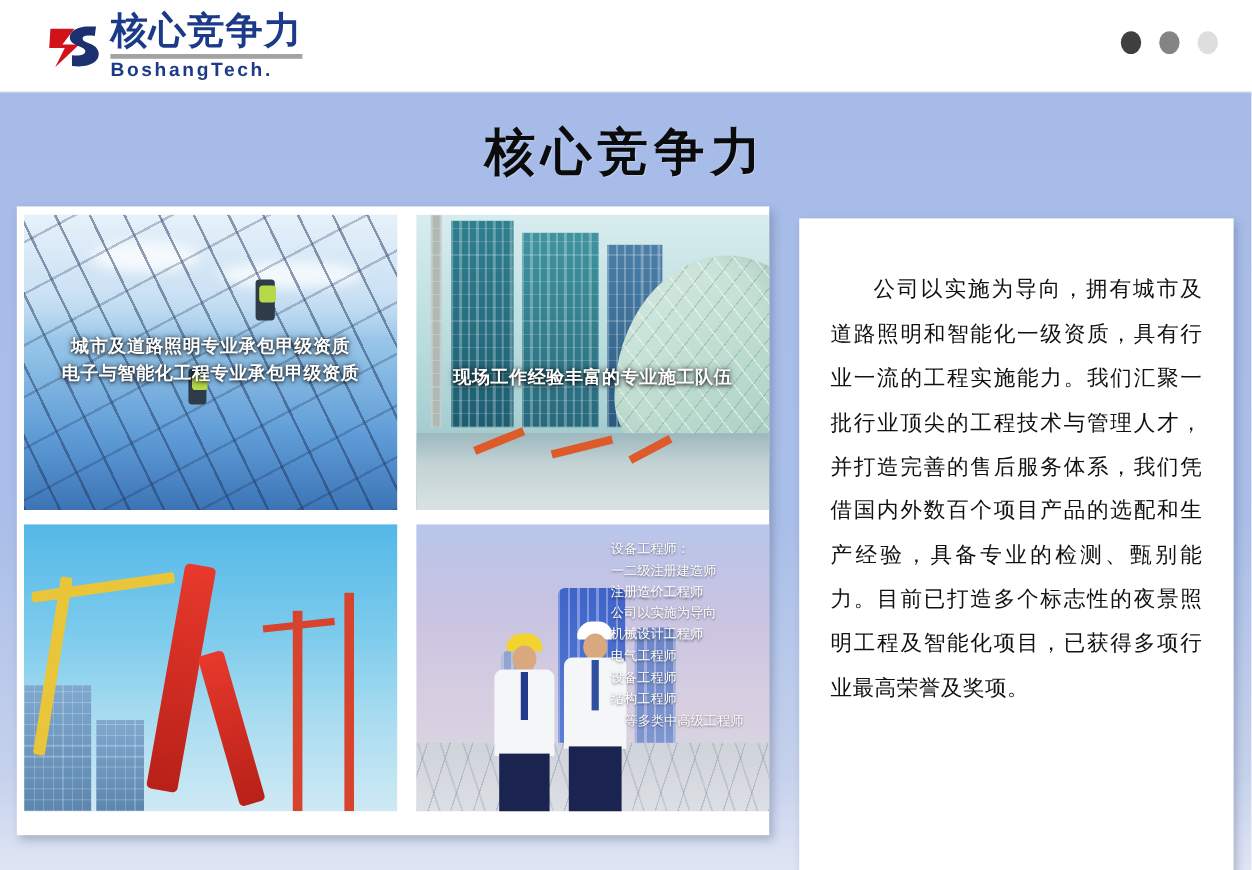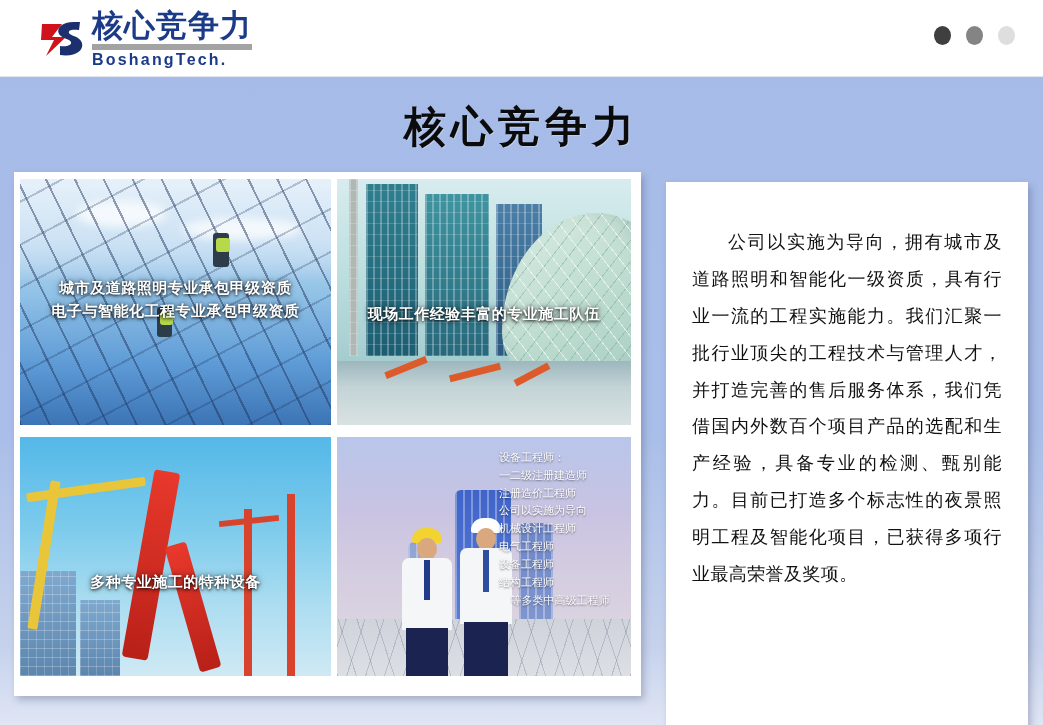--- a/index.html
+++ b/index.html
@@ -58,21 +58,21 @@
     white-space: nowrap;
   }
   .logo-en {
     font-family: "Liberation Sans", sans-serif;
     font-size: 16px;
     font-weight: bold;
     color: #1b3a88;
     letter-spacing: 2.2px;
     display: block;
     margin-top: 3px;
-    border-top: 6px solid #a3a3a3;
+    border-top: 4px solid #a3a3a3;
     padding-top: 2px;
     white-space: nowrap;
   }
 
   .window-dots {
     position: absolute;
     right: 28px;
     top: 26px;
     display: flex;
     gap: 15px;
@@ -121,21 +121,21 @@
     height: 524px;
     padding: 7px 6px 22px 6px;
   }
 
   .img-grid {
     width: 100%;
     height: 100%;
     display: grid;
     grid-template-columns: 311px 294px;
     grid-template-rows: 246px 239px;
-    gap: 12px 6px;
+    gap: 12px 16px;
   }
 
   .photo {
     position: relative;
     overflow: hidden;
   }
 
   .photo-caption {
     position: absolute;
     left: 0;
@@ -409,23 +409,20 @@
       <div class="photo p3">
         <div class="bldg" style="left:0;width:56px;height:44%;"></div>
         <div class="bldg" style="left:60px;width:40px;height:32%;"></div>
         <div class="boom-y" style="left:6%;top:18%;width:10px;height:150px;transform:rotate(9deg);"></div>
         <div class="boom-y" style="left:2%;top:20%;width:120px;height:9px;transform:rotate(-8deg);"></div>
         <div class="lift-arm" style="left:38%;top:14%;width:26px;height:190px;transform:rotate(10deg);"></div>
         <div class="lift-arm" style="left:52%;top:44%;width:22px;height:130px;transform:rotate(-16deg);"></div>
         <div class="crane-tower" style="left:72%;top:30%;width:8px;height:70%;"></div>
         <div class="crane-tower" style="left:86%;top:24%;width:8px;height:76%;"></div>
         <div class="crane-tower" style="left:64%;top:34%;width:60px;height:6px;transform:rotate(-6deg);"></div>
-        <div class="photo-caption cap-c">
-          <span>多种专业施工的特种设备</span>
-        </div>
       </div>
 
       <div class="photo p4">
         <div class="sky-tower" style="left:40%;width:56px;height:56%;"></div>
         <div class="sky-tower" style="left:62%;width:34px;height:42%;background:linear-gradient(180deg,#6d86c8,#8096cf);"></div>
         <div class="sky-tower" style="left:24%;width:26px;height:34%;background:linear-gradient(180deg,#8fa3d2,#a3b3da);"></div>
         <div class="plaza"></div>
 
         <div class="engineer" style="left:20%;width:62px;height:62%;">
           <div class="helmet" style="top:0;background:#f2d32f;"></div>

